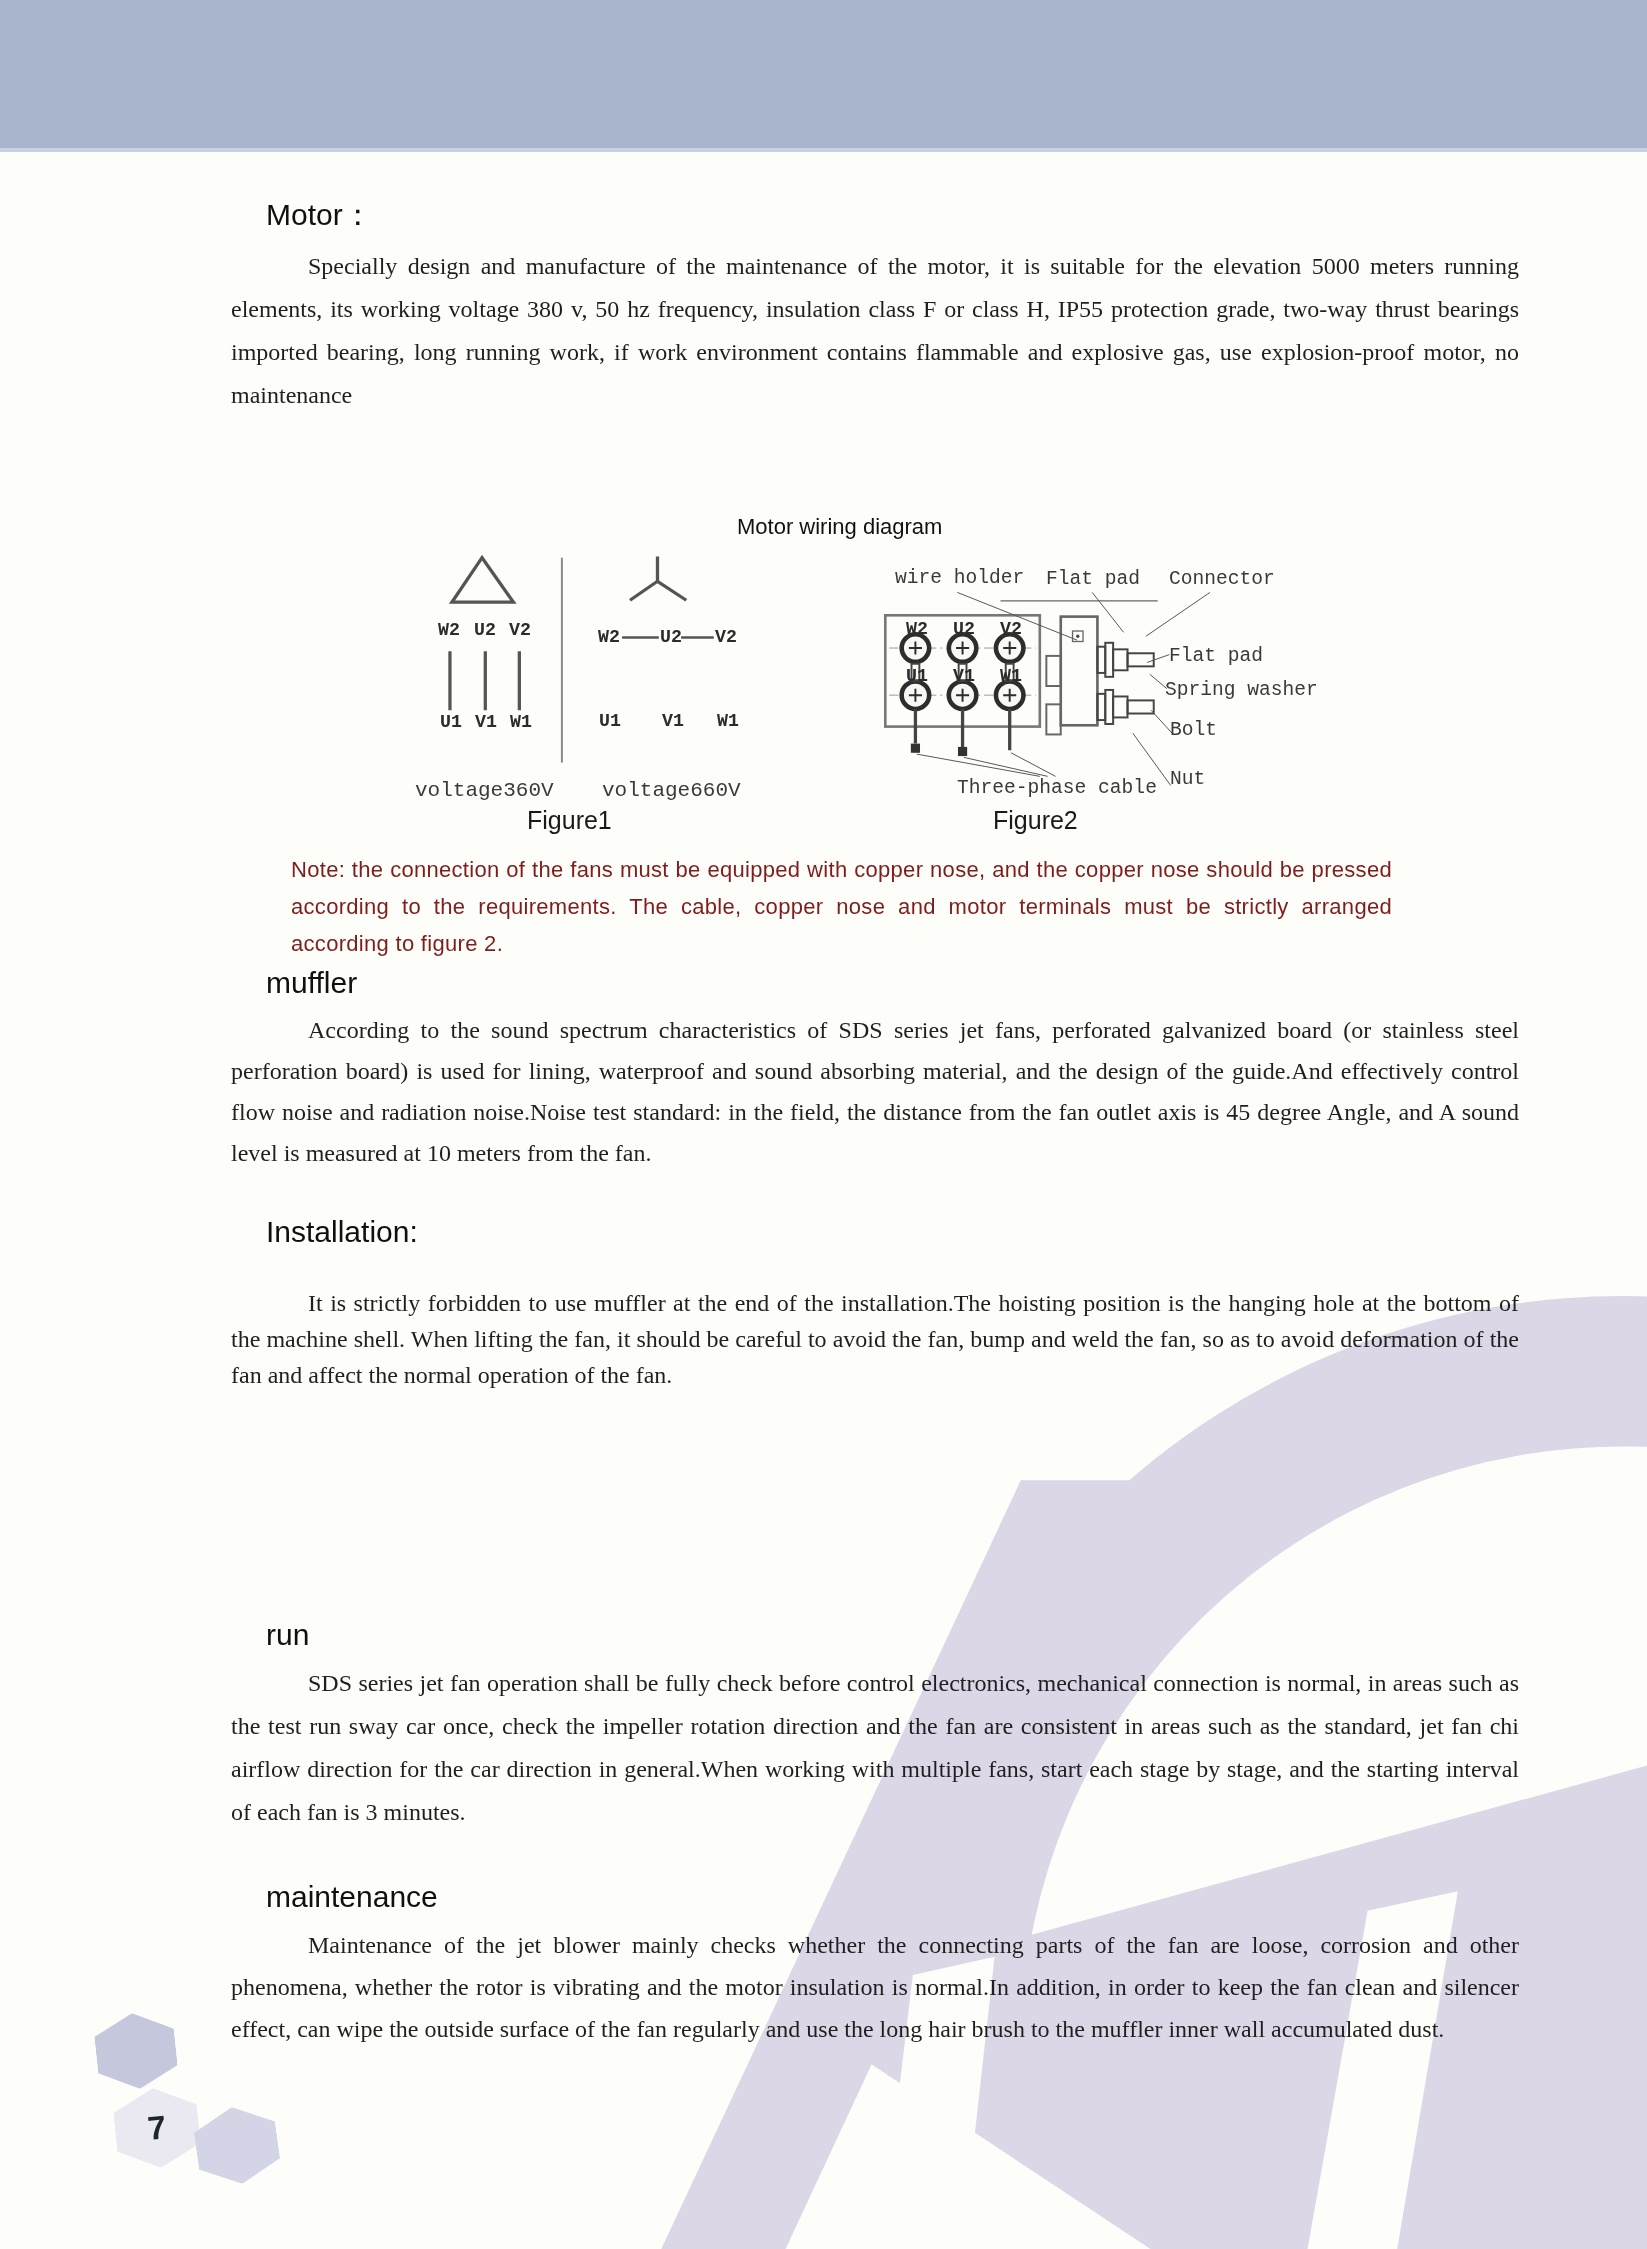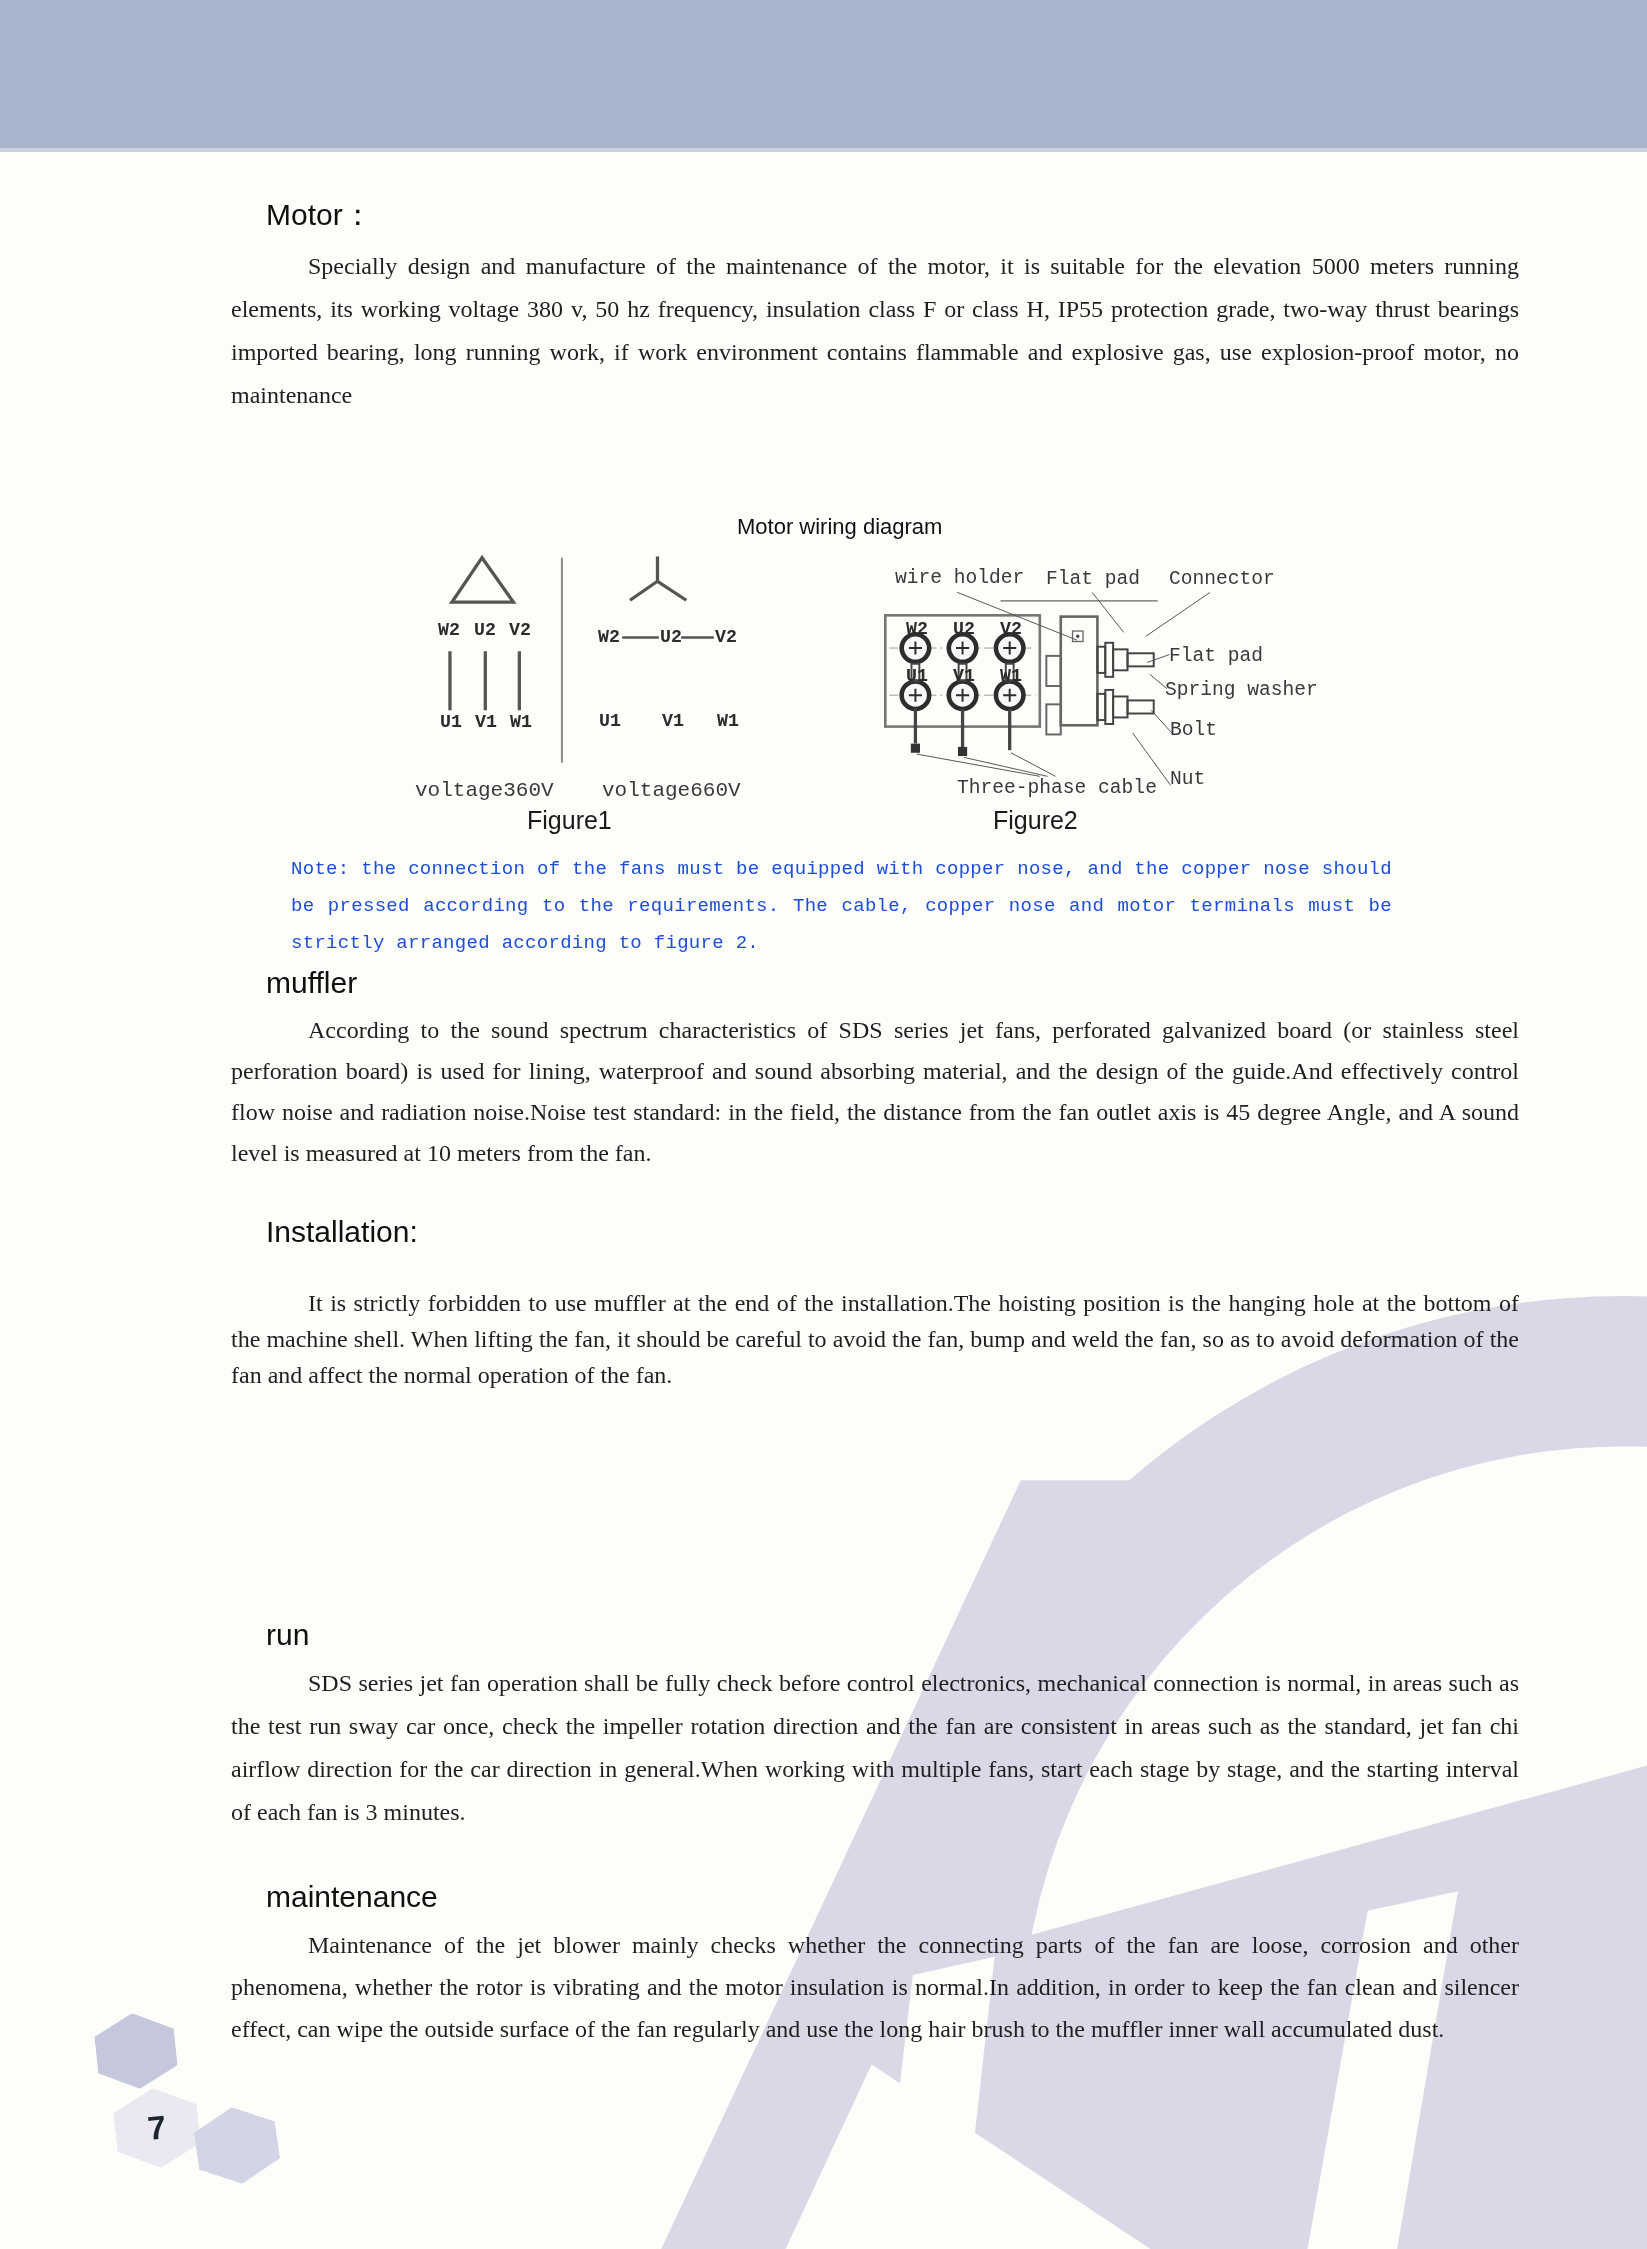--- a/index.html
+++ b/index.html
@@ -16,22 +16,22 @@
   .hex.b{left:115px;top:2088px;width:84px;height:80px;background:#eae9f2;transform:rotate(-6deg);
          display:flex;align-items:center;justify-content:center;}
   .hex.c{left:196px;top:2107px;width:82px;height:77px;background:#d3d5e7;transform:rotate(-8deg);}
   .pageno{font-family:"Liberation Sans",sans-serif;font-weight:bold;font-size:33px;color:#1c2530;}
   
   .abs{position:absolute;z-index:2;}
   .sec-h{left:266px;font-family:"Liberation Sans",sans-serif;font-size:30px;font-weight:500;
          color:#101010;white-space:nowrap;}
   .body-p{left:187px;width:1288px;font-size:24px;color:#1f1f1f;text-align:justify;
           text-indent:77px;margin-left:44px;}
-  .note{left:291px;width:1101px;font-family:Liberation Mono, monospace;font-size:19px;
-        line-height:37px;color:#1d4ed8;text-align:justify;letter-spacing:0.3px;}
+  .note{left:291px;width:1101px;font-family:Liberation Sans, sans-serif;font-size:22px;
+        line-height:37px;color:#7f1d1d;text-align:justify;letter-spacing:0.3px;}
   
   .figtitle{font-family:"Liberation Sans",sans-serif;font-size:22px;color:#111;}
   .figcap{font-family:"Liberation Sans",sans-serif;font-size:25px;color:#1a1a1a;}
   .mlab{position:absolute;z-index:2;font-family:"Liberation Mono",monospace;color:#3a3a3a;
         white-space:nowrap;text-align:right;}
   .volt{font-size:21px;}
   .f2lab{font-size:19.6px;}
   .term{font-size:18.3px;font-weight:bold;color:#2c2c2c;}
   svg{position:absolute;z-index:1;}
 </style>

